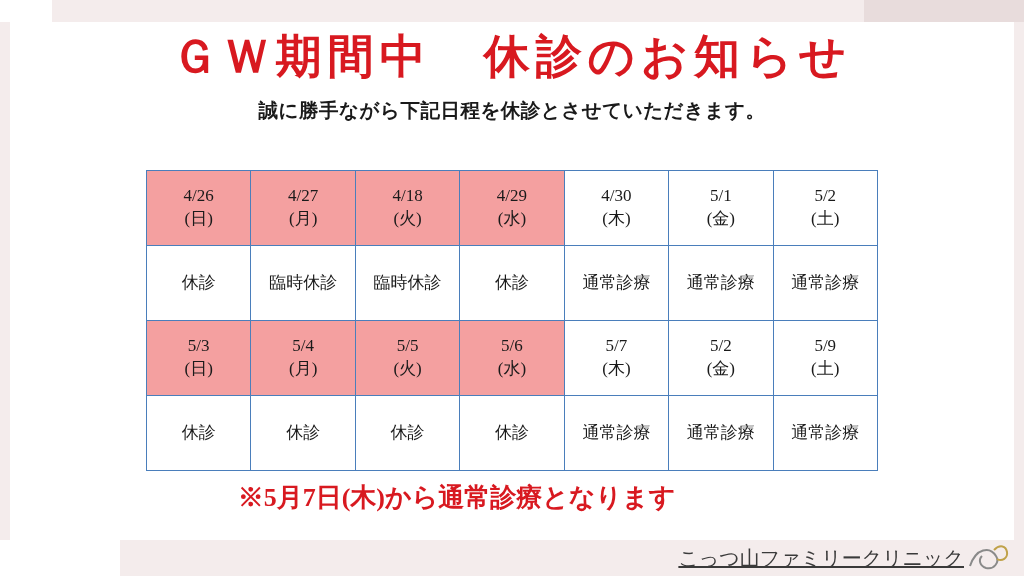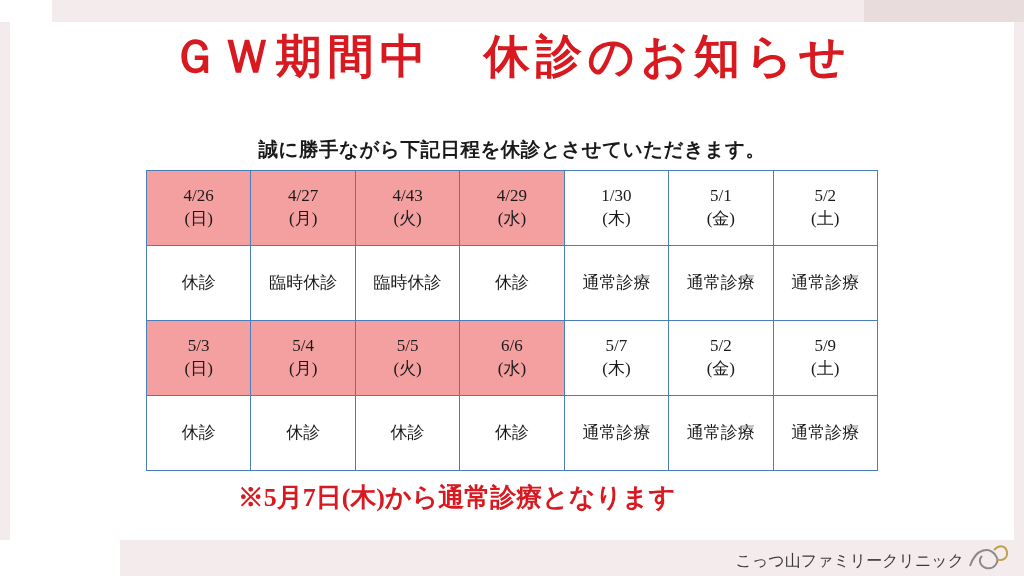--- a/index.html
+++ b/index.html
@@ -99,21 +99,20 @@
     width: 1024px;
     text-align: center;
     color: #1a1a1a;
     font-size: 19.5px;
     font-weight: bold;
     line-height: 1.5;
     font-family: "Liberation Serif", "DejaVu Serif", serif;
   }
   .lead div {
     letter-spacing: 0.5px;
-    margin-top: 39px;
   }
 
   table.schedule {
     position: absolute;
     top: 170px;
     left: 146px;
     width: 732px;
     border-collapse: collapse;
     table-layout: fixed;
   }
@@ -154,24 +153,25 @@
     color: #d81920;
     font-size: 26px;
     font-weight: bold;
     font-family: "Liberation Serif", "DejaVu Serif", serif;
   }
 
   .clinic-name {
     position: absolute;
     bottom: 4px;
     right: 60px;
-    font-size: 16px;
+    font-size: 20px;
     color: #3a3a3a;
     font-family: "Liberation Serif", "DejaVu Serif", serif;
     white-space: nowrap;
+    text-decoration: underline;
   }
   .logo-mark {
     position: absolute;
     bottom: 2px;
     right: 14px;
     width: 44px;
     height: 34px;
   }
 </style>
 </head>
@@ -198,29 +198,29 @@
       <tr>
         <td class="hl red">
           <span class="cell-date">4/26</span>
           <span class="cell-dow">(日)</span>
         </td>
         <td class="hl">
           <span class="cell-date">4/27</span>
           <span class="cell-dow">(月)</span>
         </td>
         <td class="hl">
-          <span class="cell-date">4/43</span>
+          <span class="cell-date">4/18</span>
           <span class="cell-dow">(火)</span>
         </td>
         <td class="hl red">
           <span class="cell-date">4/29</span>
           <span class="cell-dow">(水)</span>
         </td>
         <td>
-          <span class="cell-date">1/30</span>
+          <span class="cell-date">4/30</span>
           <span class="cell-dow">(木)</span>
         </td>
         <td>
           <span class="cell-date">5/1</span>
           <span class="cell-dow">(金)</span>
         </td>
         <td>
           <span class="cell-date">5/2</span>
           <span class="cell-dow">(土)</span>
         </td>
@@ -241,21 +241,21 @@
         </td>
         <td class="hl red">
           <span class="cell-date">5/4</span>
           <span class="cell-dow">(月)</span>
         </td>
         <td class="hl red">
           <span class="cell-date">5/5</span>
           <span class="cell-dow">(火)</span>
         </td>
         <td class="hl red">
-          <span class="cell-date">6/6</span>
+          <span class="cell-date">5/6</span>
           <span class="cell-dow">(水)</span>
         </td>
         <td>
           <span class="cell-date">5/7</span>
           <span class="cell-dow">(木)</span>
         </td>
         <td>
           <span class="cell-date">5/2</span>
           <span class="cell-dow">(金)</span>
         </td>

